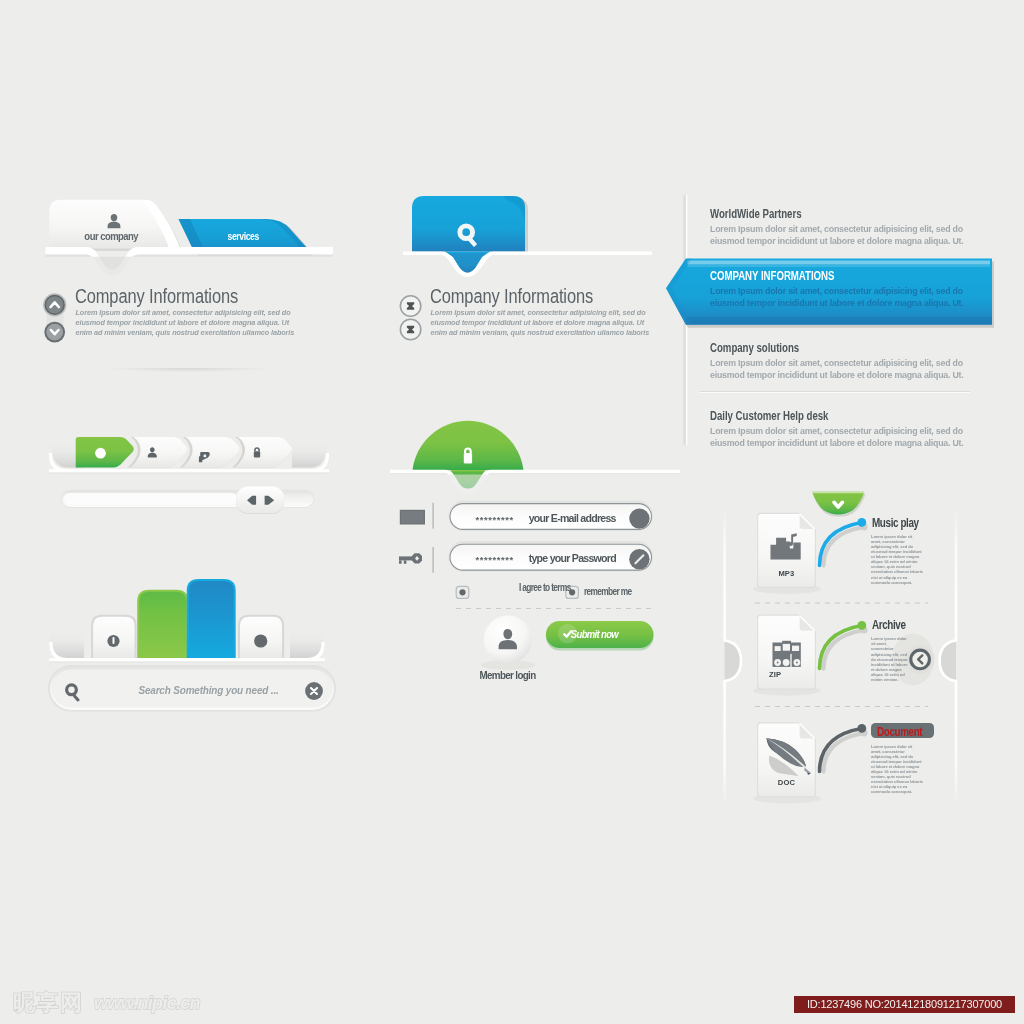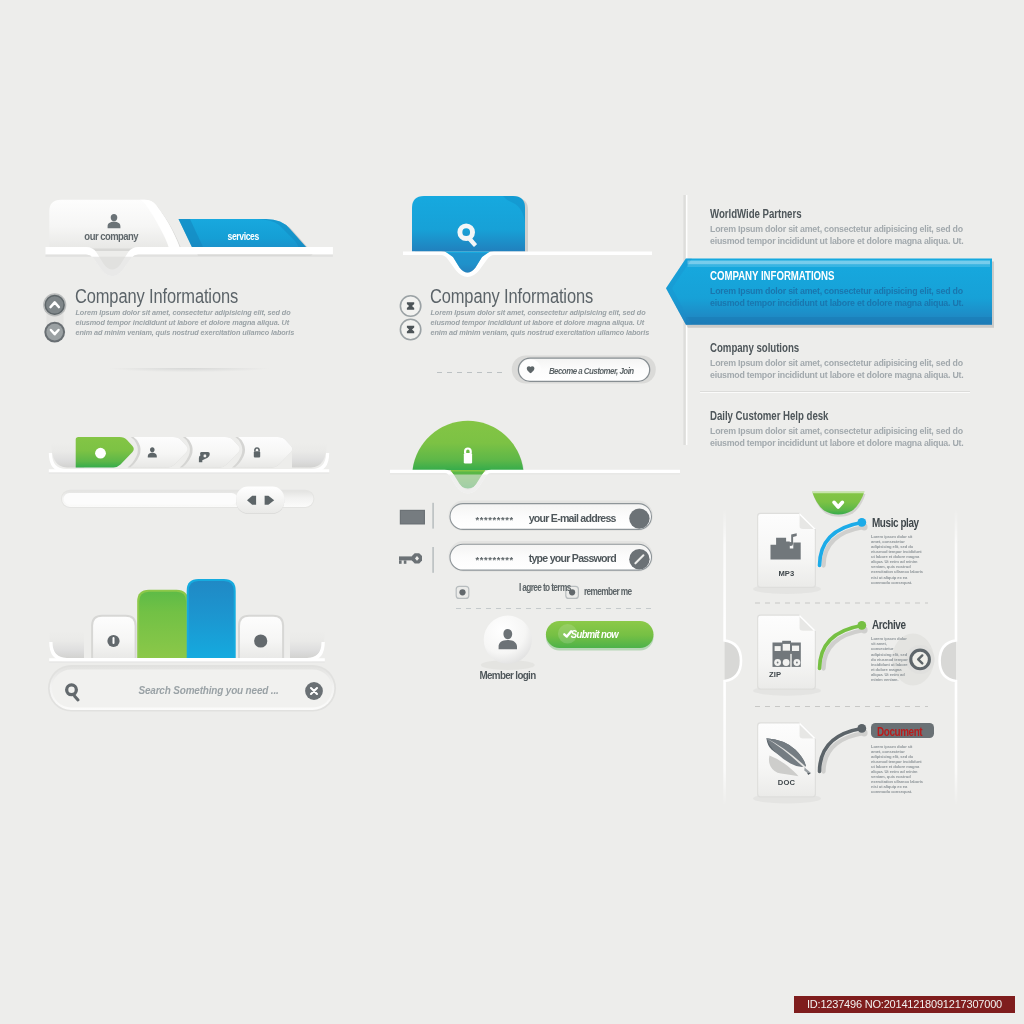--- a/index.html
+++ b/index.html
@@ -201,33 +201,20 @@
       <circle cx="13.6" cy="19" r="10.2" fill="#f2f2f0" stroke="#9ba2a5" stroke-width="1.6"></circle>
       <path d="M9.9 15.3 L17.2 15.3 L17.2 17 L15 19 L17.2 21 L17.2 22.7 L9.9 22.7 L9.9 21 L12.1 19 L9.9 17 Z" fill="#4d5458"></path>
     </g>
     <g>
       <circle cx="13.6" cy="42.5" r="10.2" fill="#f2f2f0" stroke="#9ba2a5" stroke-width="1.6"></circle>
       <path d="M9.9 38.8 L17.2 38.8 L17.2 40.5 L15 42.5 L17.2 44.5 L17.2 46.2 L9.9 46.2 L9.9 44.5 L12.1 42.5 L9.9 40.5 Z" fill="#4d5458"></path>
     </g>
   </svg>
 </div>
 
-<div class="abs" style="left:434px;top:354px;width:230px;height:32px;">
-  <div class="abs" style="left:3.3px;top:17.5px;width:69.2px;height:1px;
-              background:repeating-linear-gradient(90deg,#bcc1c3 0 5px,transparent 5px 10px);"></div>
-  <svg class="abs" style="left:76px;top:0px;" width="150" height="32" viewBox="0 0 150 32">
-    <rect x="1.8" y="1.4" width="144" height="28.1" rx="14" fill="#dadad8"></rect>
-    <rect x="8.4" y="4.1" width="131.3" height="23.2" rx="11.6" fill="url(#gPill)" stroke="#878e92" stroke-width="1.3"></rect>
-    <circle cx="20.6" cy="15.7" r="10.4" fill="#fdfdfd"></circle>
-    <path d="M20.6 19.3 C17.2 16.9 16.8 15.3 16.8 14.3 C16.8 13 17.8 12.2 18.9 12.2 C19.6 12.2 20.3 12.6 20.6 13.1
-             C20.9 12.6 21.6 12.2 22.3 12.2 C23.4 12.2 24.4 13 24.4 14.3 C24.4 15.3 24 16.9 20.6 19.3 Z" fill="#5d6568"></path>
-  </svg>
-  <div class="txt" style="left:97px;top:11.5px;width:120px;text-align:center;font-size:9.2px;font-weight:bold;
-              font-style:italic;color:#5d6568;letter-spacing:-.6px;"><span class="cond">Become a Customer, Join</span></div>
-</div>
 
 <div class="abs" style="left:660px;top:195px;width:350px;height:250px;">
   <svg width="350" height="250" viewBox="0 0 350 250">
 
     <path d="M23.4 0 L25.9 0 L25.9 250 L23.4 250 Z" fill="#b9b9b7" opacity=".3"></path>
     <path d="M25.9 0 L27.4 0 L27.4 250 L25.9 250 Z" fill="#ffffff" opacity=".95"></path>
 
     <g>
       <rect x="40" y="196" width="270" height="1" fill="#dcdcda"></rect>
       <rect x="40" y="197" width="270" height="1" fill="#fbfbfa"></rect>
@@ -590,18 +577,26 @@
   <div class="micro" style="position:absolute;left:166px;top:258.5px;width:52.4px;">Lorem ipsum dolor sit amet, consectetur adipisicing elit, sed do eiusmod tempor incididunt ut labore et dolore magna aliqua. Ut enim ad minim veniam, quis nostrud exercitation ullamco laboris nisi ut aliquip ex ea commodo consequat.</div>
 
   <div class="txt" style="left:52px;top:83.5px;width:58.8px;text-align:center;font-size:7.6px;font-weight:bold;
               color:#3f474b;letter-spacing:.1px;">MP3</div>
   <div class="txt" style="left:52px;top:185.2px;width:36px;text-align:center;font-size:7.6px;font-weight:bold;
               color:#3f474b;letter-spacing:.1px;">ZIP</div>
   <div class="txt" style="left:52px;top:293px;width:58.8px;text-align:center;font-size:7.6px;font-weight:bold;
               color:#3f474b;letter-spacing:.1px;">DOC</div>
 </div>
 
+<div class="abs" style="left:13px;top:991px;height:26px;">
+  <span style="display:inline-block;font-size:22px;font-weight:bold;color:#ededeb;
+               -webkit-text-stroke:1.5px #d2d2d0;letter-spacing:1.5px;line-height:24px;
+               vertical-align:top;paint-order:stroke fill;">昵享网</span>
+  <span style="display:inline-block;font-size:18px;font-weight:bold;font-style:italic;
+               color:#ededeb;-webkit-text-stroke:1.3px #d2d2d0;letter-spacing:-.7px;
+               line-height:24px;margin-left:6px;vertical-align:top;paint-order:stroke fill;">www.nipic.cn</span>
+</div>
 <div class="abs" style="left:794px;top:996px;width:221px;height:17px;background:#7f1d1d;">
   <div class="txt" style="left:0;top:0;width:221px;text-align:center;line-height:17px;font-size:11px;
               color:#f2f2f0;letter-spacing:-.2px;">ID:1237496 NO:20141218091217307000</div>
 </div>
 
 </div>
 
 </body></html>

